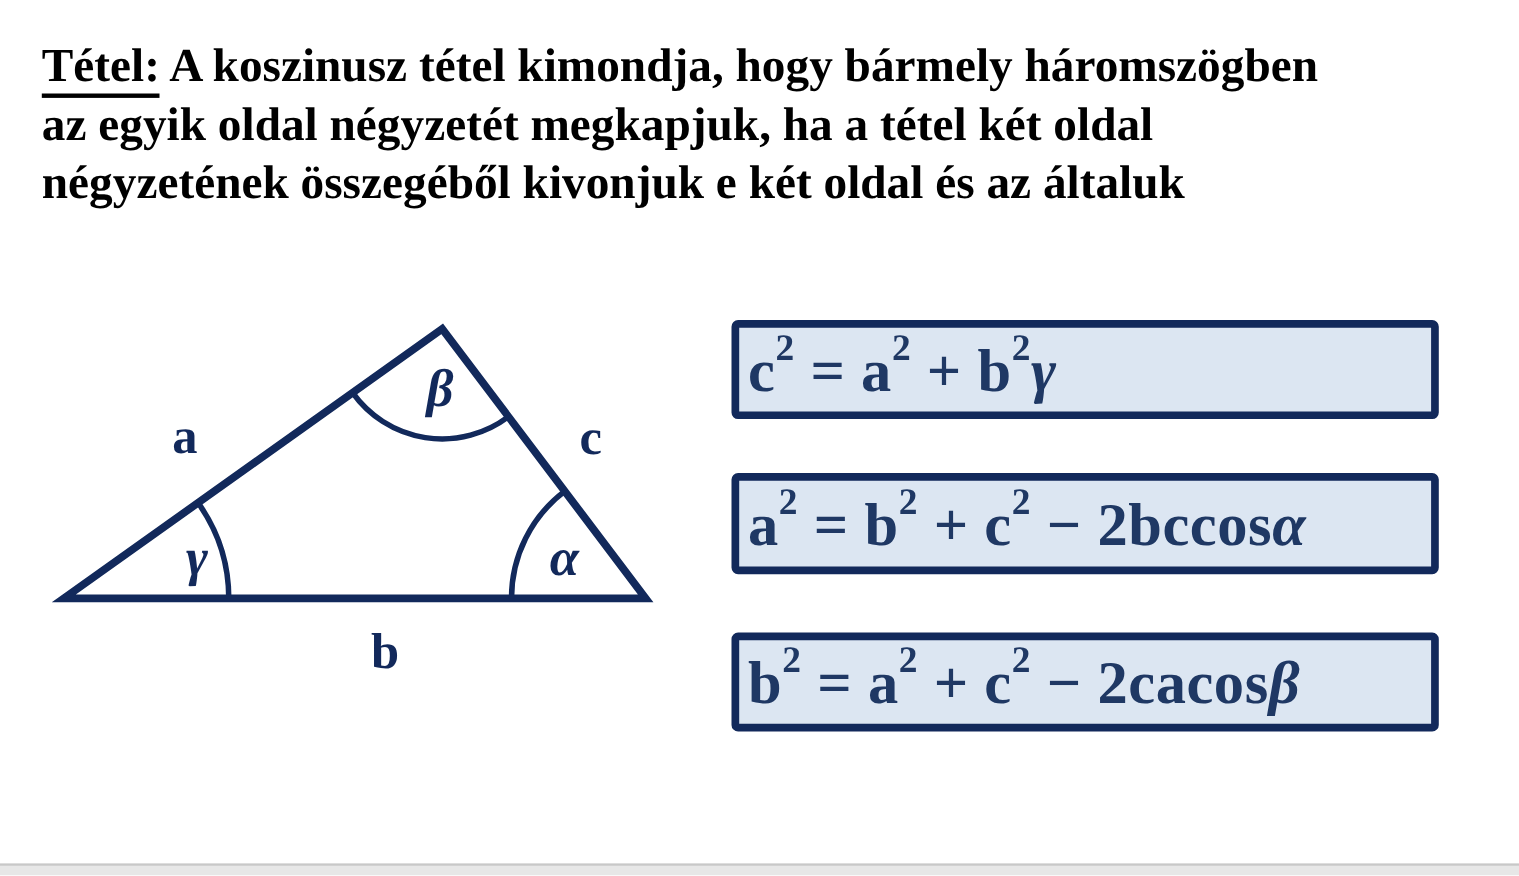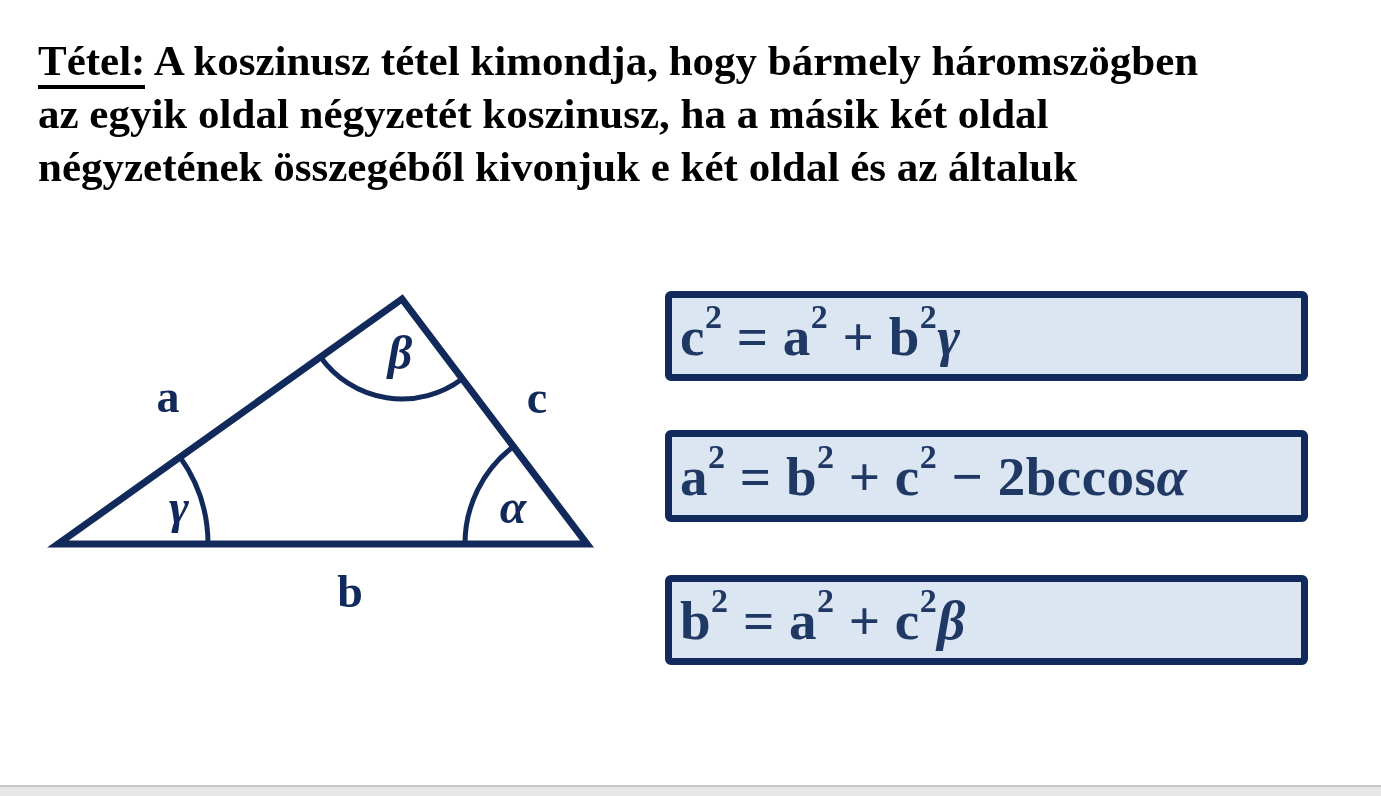--- a/index.html
+++ b/index.html
@@ -80,21 +80,21 @@
 </style>
 </head>
 <body>
 
 <div class="stage">
 
   <div class="theorem">
     <div class="tline">
       <span class="underl">Tétel:</span><span> A koszinusz tétel kimondja, hogy bármely háromszögben</span>
     </div>
-    <div class="tline">az egyik oldal négyzetét koszinusz, ha a másik két oldal</div>
+    <div class="tline">az egyik oldal négyzetét megkapjuk, ha a tétel két oldal</div>
     <div class="tline">négyzetének összegéből kivonjuk e két oldal és az általuk</div>
   </div>
 
   <svg class="figure" viewBox="20 278 640 350">
     <polygon class="tri-shape" points="402,299 58,544 587,544"></polygon>
 
     <path class="tri-arc" d="M 320.5 357 A 100 100 0 0 0 462 379"></path>
     <path class="tri-arc" d="M 180 457 A 150 150 0 0 1 208 544"></path>
     <path class="tri-arc" d="M 465 544 A 122 122 0 0 1 513.5 446.5"></path>
 
@@ -102,17 +102,17 @@
     <text class="side-label" x="537" y="413">c</text>
     <text class="side-label" x="350" y="607">b</text>
 
     <text class="angle-label" x="400" y="369">β</text>
     <text class="angle-label" x="179" y="523">γ</text>
     <text class="angle-label" x="513" y="523">α</text>
   </svg>
 
   <div class="fbox" style="top:291px;height:90px;"><span>c</span><sup>2</sup><span> = a</span><sup>2</sup><span> + b</span><sup>2</sup><span class="grk">γ</span></div>
   <div class="fbox" style="top:430px;height:92px;"><span>a</span><sup>2</sup><span> = b</span><sup>2</sup><span> + c</span><sup>2</sup><span> − 2bccos</span><span class="grk">α</span></div>
-  <div class="fbox" style="top:575px;height:90px;"><span>b</span><sup>2</sup><span> = a</span><sup>2</sup><span> + c</span><sup>2</sup><span class="grk">β</span></div>
+  <div class="fbox" style="top:575px;height:90px;"><span>b</span><sup>2</sup><span> = a</span><sup>2</sup><span> + c</span><sup>2</sup><span> − 2cacos</span><span class="grk">β</span></div>
 
   <div class="bottom-strip"></div>
 
 </div>
 
 </body></html>

